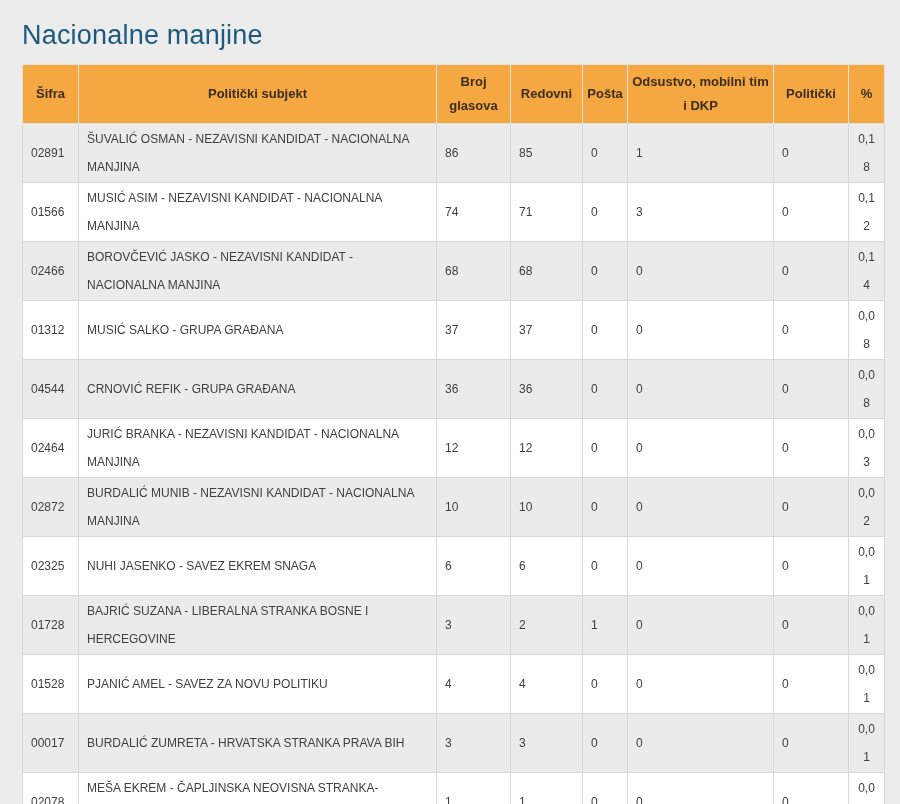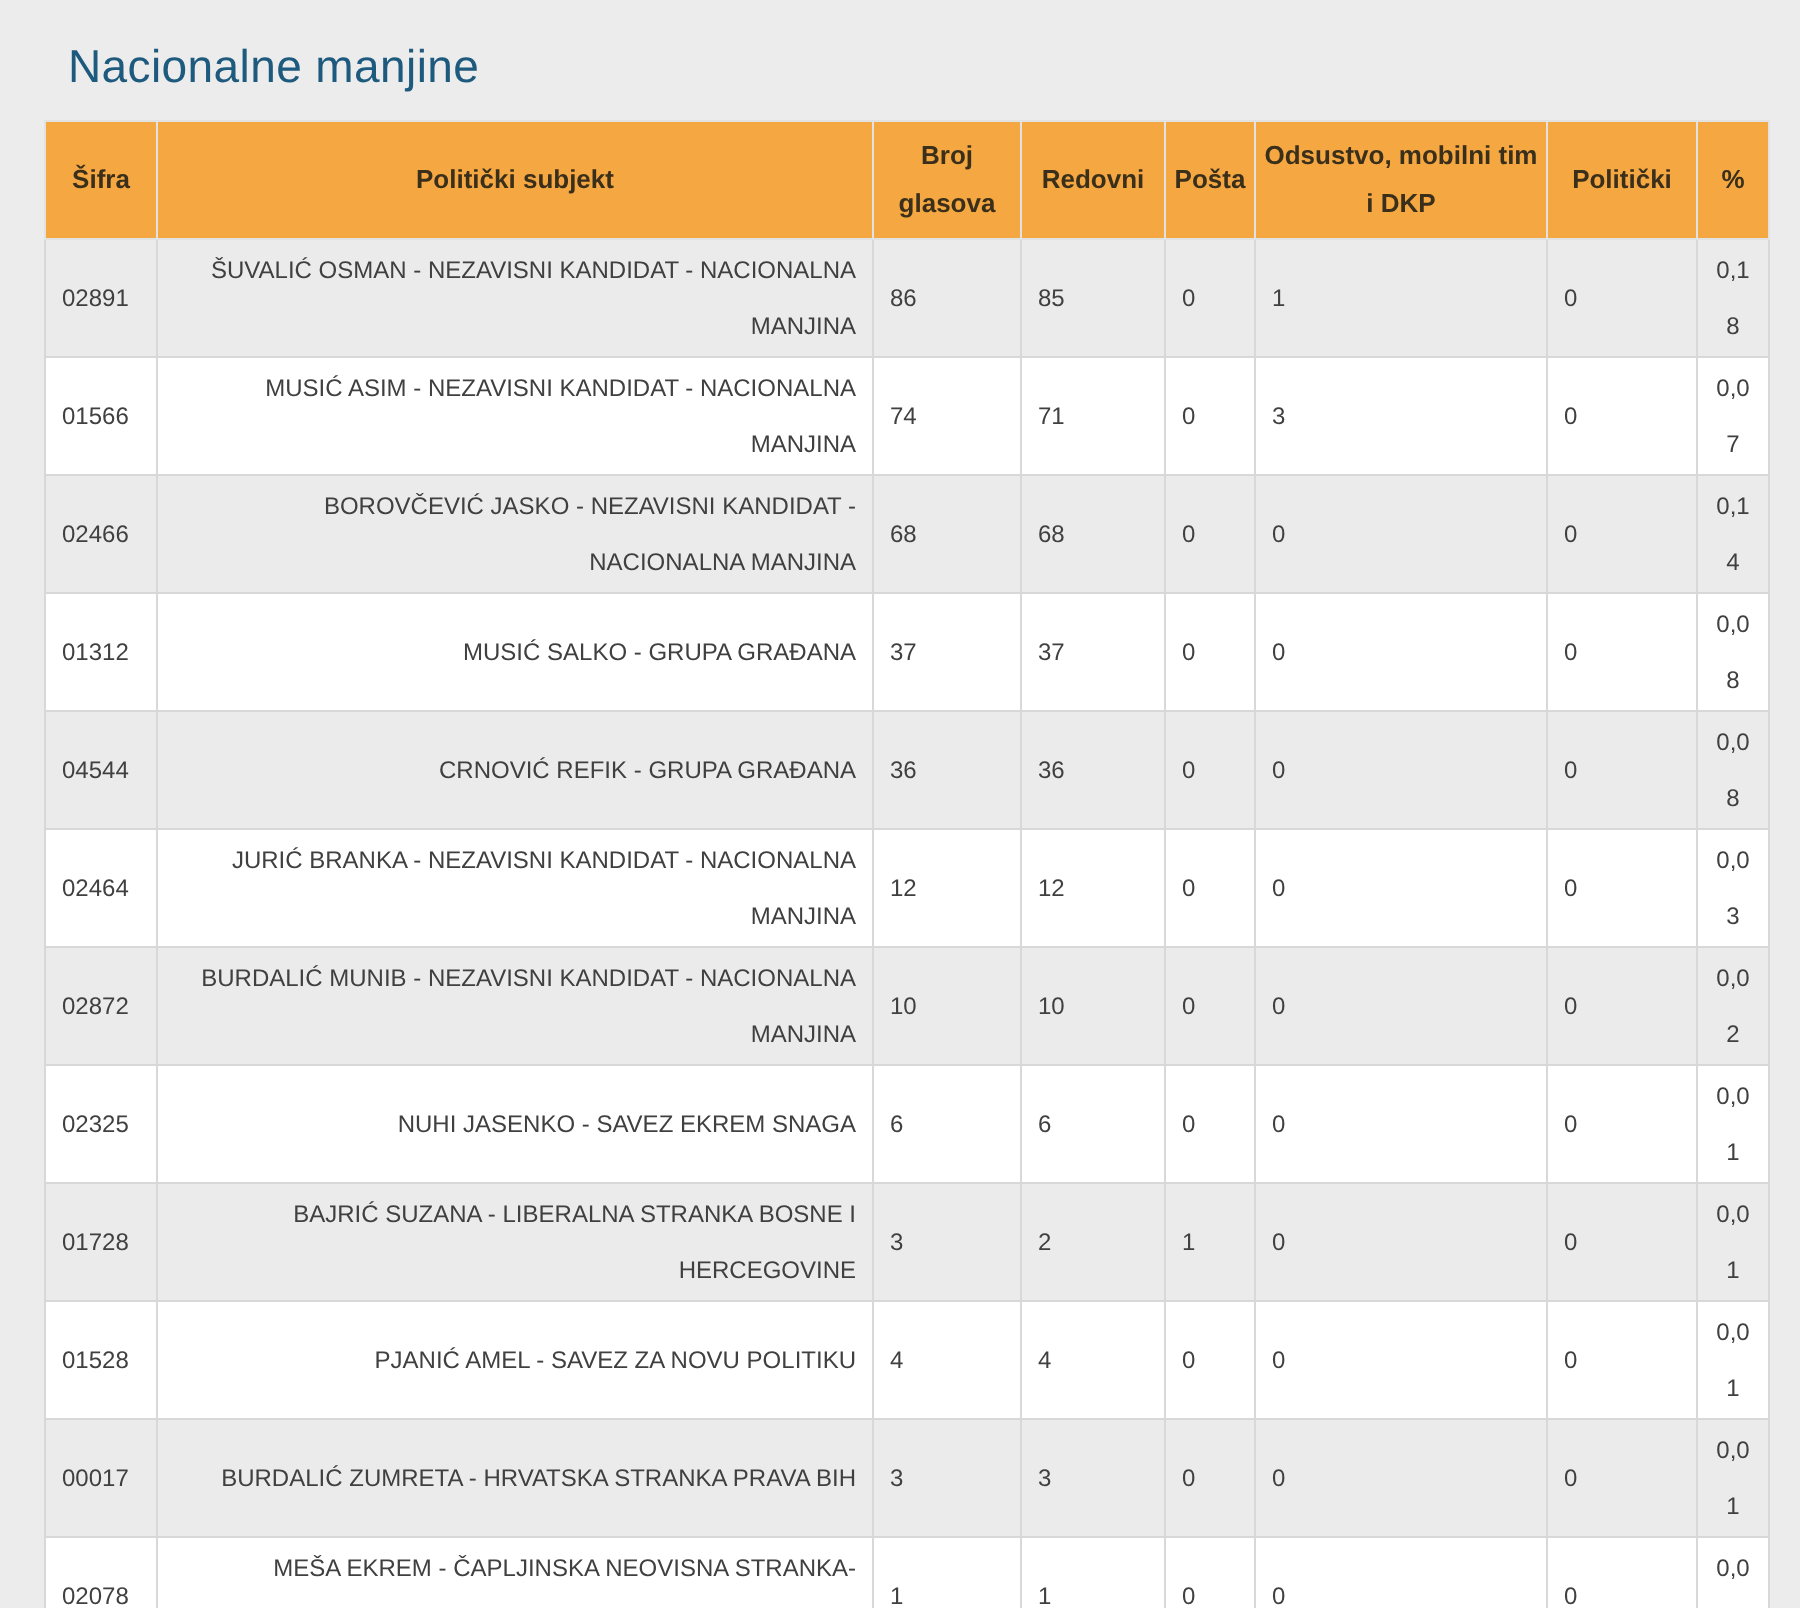--- a/index.html
+++ b/index.html
@@ -16,22 +16,22 @@
   *{box-sizing:border-box;}
   html,body{margin:0;padding:0;}
   body{
     width:900px;height:804px;
     background:var(--page-bg);
     font-family:"Liberation Sans","DejaVu Sans",sans-serif;
     overflow:hidden;
   }
   .page{padding:20px 16px 0 22px;}
   .page-title{
-    margin:0 0 13px 12px;
-    font-size:23px;
+    margin:0 0 13px 0;
+    font-size:27px;
     font-weight:400;
     color:var(--title-color);
     letter-spacing:0.2px;
   }
   table.results{
     width:862px;
     border-collapse:collapse;
     table-layout:fixed;
     background:var(--row-bg);
   }
@@ -60,21 +60,21 @@
   
   col.c0{width:56px;}
   col.c1{width:358px;}
   col.c2{width:74px;}
   col.c3{width:72px;}
   col.c4{width:45px;}
   col.c5{width:146px;}
   col.c6{width:75px;}
   col.c7{width:36px;}
   td.c0{}
-  td.c1{text-align:right;padding:1px 40px 1px 8px;}
+  td.c1{text-align:left;padding:1px 40px 1px 8px;}
   td.c2,td.c3,td.c4,td.c5,td.c6{text-align:left;}
   td.c7{text-align:center;padding-right:3px;}
 </style>
 </head>
 <body>
 
 <div class="page">
   <h1 class="page-title">Nacionalne manjine</h1>
 
   <table class="results">
@@ -112,21 +112,21 @@
           <td class="c7">0,18</td>
         </tr>
         <tr>
           <td class="c0">01566</td>
           <td class="c1">MUSIĆ ASIM - NEZAVISNI KANDIDAT - NACIONALNA MANJINA</td>
           <td class="c2">74</td>
           <td class="c3">71</td>
           <td class="c4">0</td>
           <td class="c5">3</td>
           <td class="c6">0</td>
-          <td class="c7">0,07</td>
+          <td class="c7">0,12</td>
         </tr>
         <tr>
           <td class="c0">02466</td>
           <td class="c1">BOROVČEVIĆ JASKO - NEZAVISNI KANDIDAT - NACIONALNA MANJINA</td>
           <td class="c2">68</td>
           <td class="c3">68</td>
           <td class="c4">0</td>
           <td class="c5">0</td>
           <td class="c6">0</td>
           <td class="c7">0,14</td>

